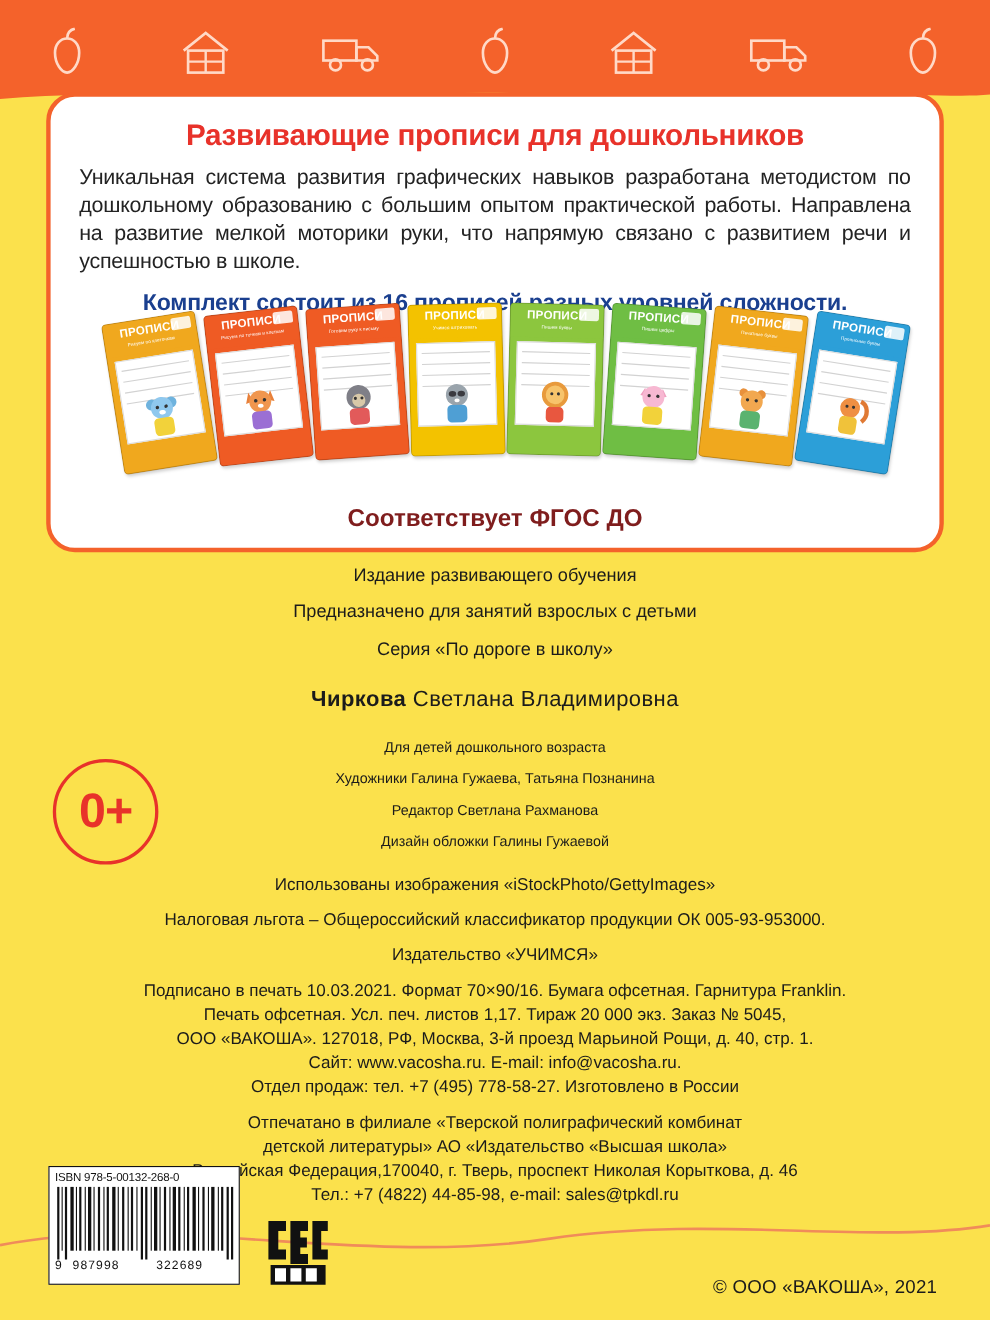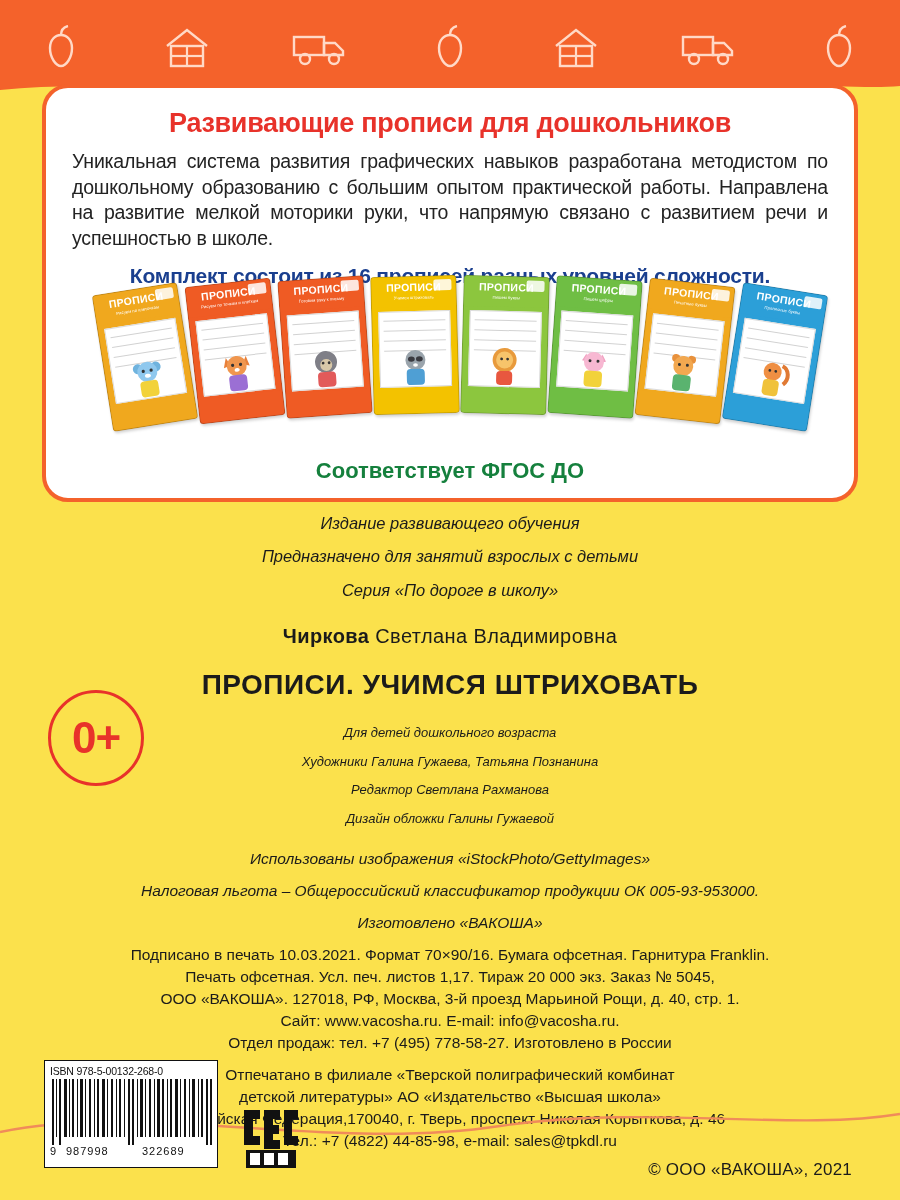--- a/index.html
+++ b/index.html
@@ -68,21 +68,21 @@
   }
   .promo-sub {
     color: #1a3f8f;
     font-size: 21px;
     font-weight: bold;
     text-align: center;
     margin-top: 12px;
     letter-spacing: -0.2px;
   }
   .promo-foot {
-    color: #15803d;
+    color: #7f1d1d;
     font-size: 22px;
     font-weight: bold;
     text-align: center;
     position: absolute;
     left: 0; right: 0; bottom: 14px;
   }
 
   
   .fan {
     position: absolute;
@@ -149,21 +149,21 @@
 
   
   .imprint {
     position: absolute;
     left: 70px; top: 512px;
     width: 760px;
     text-align: center;
     color: #1b1b1b;
   }
   .line { line-height: 1.42; }
-  .l-italic { font-style: italic; }
+  .l-italic { }
   .sz15 { font-size: 15.5px; }
   .sz16 { font-size: 16.5px; }
   .sz17 { font-size: 13px; }
   .gap-a { margin-top: 10px; }
   .gap-c { margin-top: 20px; }
   .author {
     font-size: 20px;
     letter-spacing: 0.4px;
   }
   .author b { font-weight: bold; }
@@ -511,30 +511,29 @@
   <div class="imprint">
     <div class="line sz16 l-italic">Издание развивающего обучения</div>
     <div class="line sz16 l-italic gap-a">Предназначено для занятий взрослых с детьми</div>
     <div class="line sz16 l-italic gap-a">Серия «По дороге в школу»</div>
 
     <div class="line author gap-c">
       <b>Чиркова</b>
       <span>Светлана Владимировна</span>
     </div>
 
-    <div class="line book-title">ПРОПИСИ.  УЧИМСЯ  ШТРИХОВАТЬ</div>
 
     <div class="line sz17 l-italic gap-c">Для детей дошкольного возраста</div>
     <div class="line sz17 l-italic gap-a">Художники Галина Гужаева, Татьяна Познанина</div>
     <div class="line sz17 l-italic gap-a">Редактор Светлана Рахманова</div>
     <div class="line sz17 l-italic gap-a">Дизайн обложки Галины Гужаевой</div>
 
     <div class="line sz15 l-italic gap-c">Использованы изображения «iStockPhoto/GettyImages»</div>
     <div class="line sz15 l-italic gap-a">Налоговая льгота – Общероссийский классификатор продукции ОК 005-93-953000.</div>
-    <div class="line sz15 l-italic gap-a">Изготовлено «ВАКОША»</div>
+    <div class="line sz15 l-italic gap-a">Издательство «УЧИМСЯ»</div>
 
     <div class="line sz15 gap-a">Подписано в печать 10.03.2021. Формат 70×90/16. Бумага офсетная. Гарнитура Franklin.</div>
     <div class="line sz15">Печать офсетная. Усл. печ. листов 1,17. Тираж 20 000 экз. Заказ № 5045,</div>
     <div class="line sz15">ООО «ВАКОША». 127018, РФ, Москва, 3-й проезд Марьиной Рощи, д. 40, стр. 1.</div>
     <div class="line sz15">Сайт: www.vacosha.ru. E-mail: info@vacosha.ru.</div>
     <div class="line sz15">Отдел продаж: тел. +7 (495) 778-58-27. Изготовлено в России</div>
 
     <div class="line sz15 gap-a">Отпечатано в филиале «Тверской полиграфический комбинат</div>
     <div class="line sz15">детской литературы» АО «Издательство «Высшая школа»</div>
     <div class="line sz15">Российская Федерация,170040, г. Тверь, проспект Николая Корыткова, д. 46</div>

